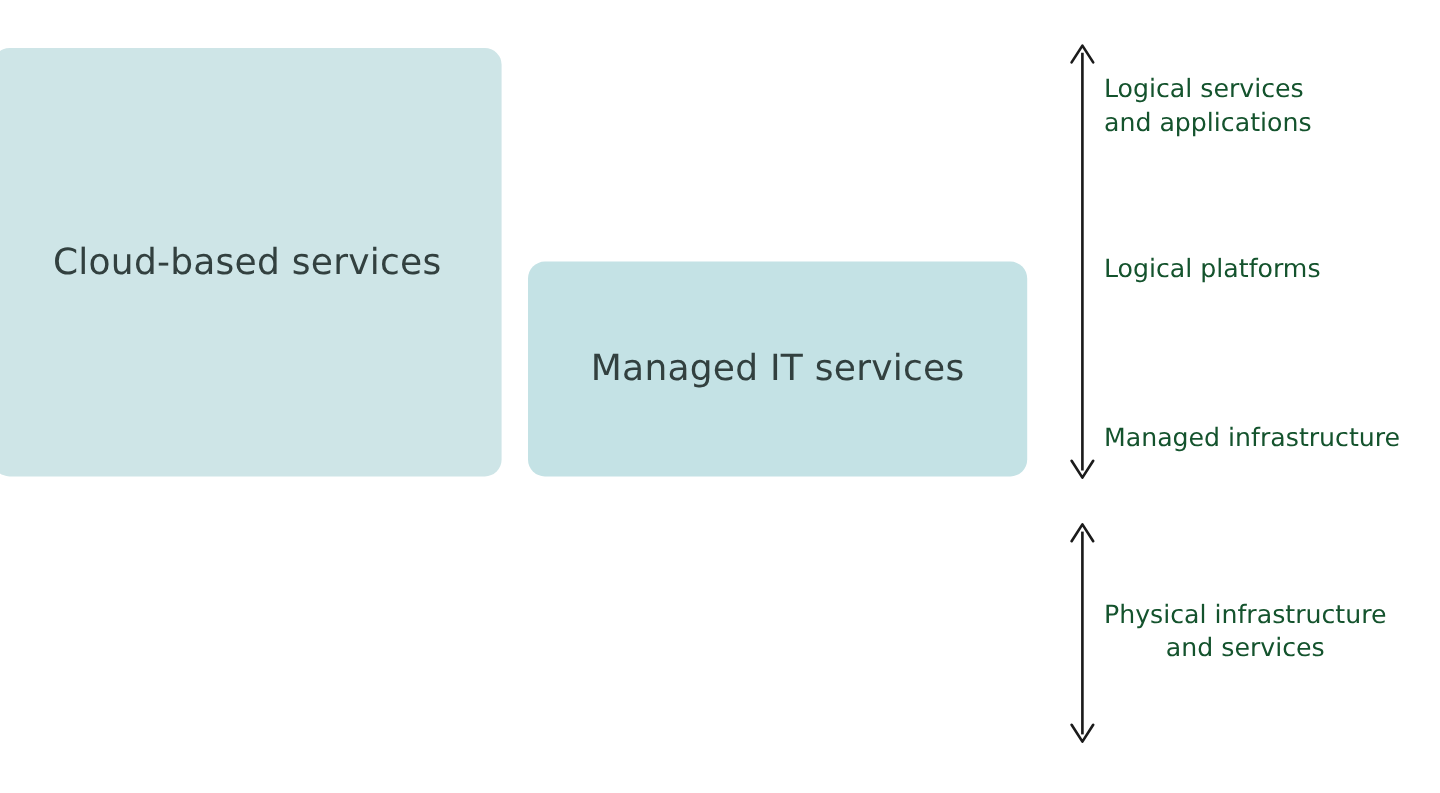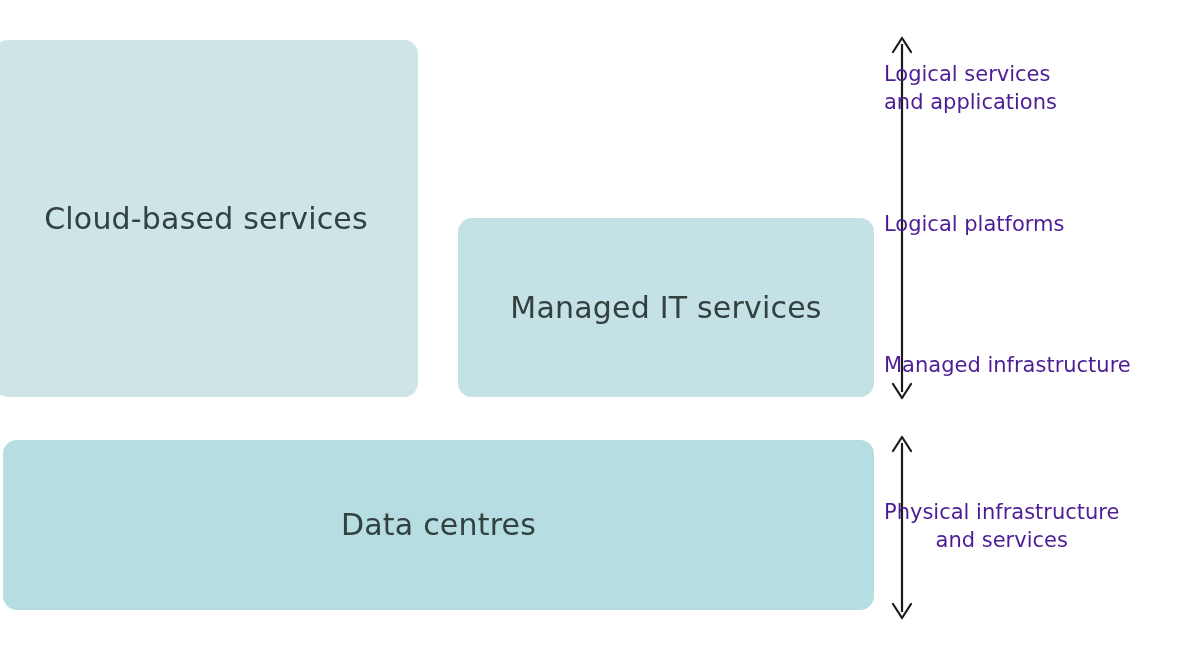--- a/index.html
+++ b/index.html
@@ -41,21 +41,21 @@
   }
 
   #box-cloud {
     left: -6px;
     top: 40px;
     width: 424px;
     height: 357px;
     background: #cee5e7;
   }
   #box-managed {
-    left: 458px;
+    left: 440px;
     top: 218px;
     width: 416px;
     height: 179px;
     background: #c4e2e5;
     align-items: center;
   }
   #box-datacentres {
     left: 3px;
     top: 440px;
     width: 871px;
@@ -71,46 +71,43 @@
     width: 50px;
     height: 661px;
   }
 
   
   .scale-label {
     position: absolute;
     font-family: "DejaVu Sans", sans-serif;
     font-size: 21px;
     font-weight: 400;
-    color: #4c1d95;
+    color: #14532d;
     line-height: 28px;
     white-space: pre-line;
-    left: 884px;
+    left: 920px;
   }
   #label-logical-services      { top: 60px; }
   #label-logical-platforms     { top: 210px; }
   #label-logical-infrastructure{ top: 351px; }
   #label-physical              { top: 498px; text-align: center; }
 </style>
 </head>
 <body>
 
 <div id="diagram">
 
   <div class="layer-box" id="box-cloud">
     <span class="layer-label">Cloud-based services</span>
   </div>
 
   <div class="layer-box" id="box-managed">
     <span class="layer-label">Managed IT services</span>
   </div>
 
-  <div class="layer-box" id="box-datacentres">
-    <span class="layer-label">Data centres</span>
-  </div>
 
   <svg id="arrow-svg" viewBox="0 0 50 661">
 
     <g>
       <line x1="22" y1="44" x2="22" y2="392" stroke="#1b1b1b" stroke-width="2.2"></line>
       <polyline points="13,52 22,38 31,52" fill="none" stroke="#1b1b1b" stroke-width="2.2" stroke-linecap="round" stroke-linejoin="round"></polyline>
       <polyline points="13,384 22,398 31,384" fill="none" stroke="#1b1b1b" stroke-width="2.2" stroke-linecap="round" stroke-linejoin="round"></polyline>
     </g>
 
     <g>

